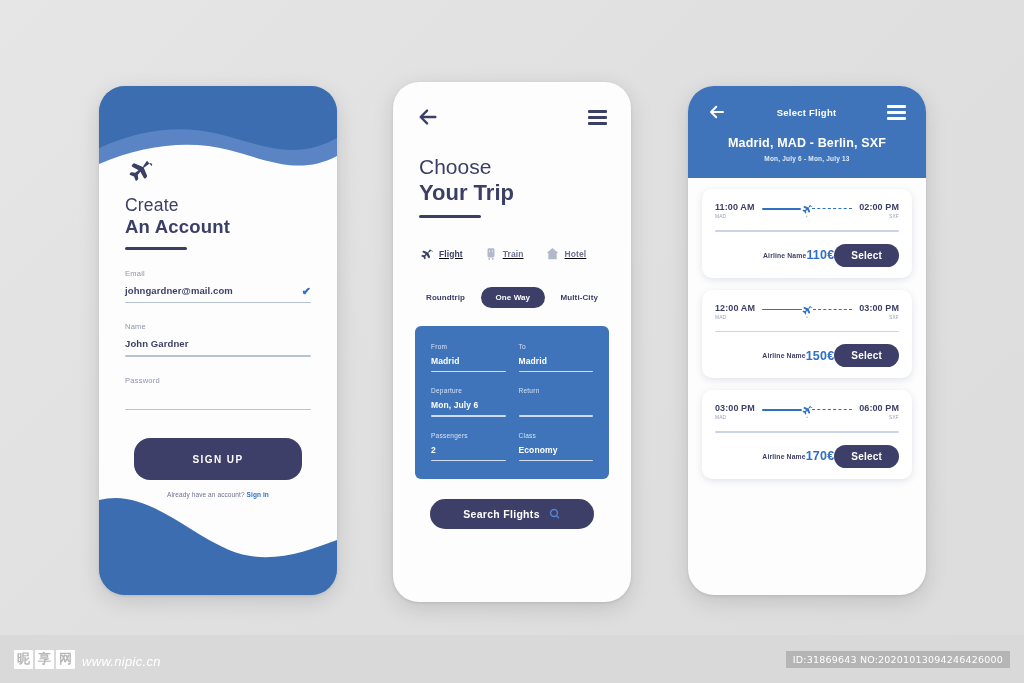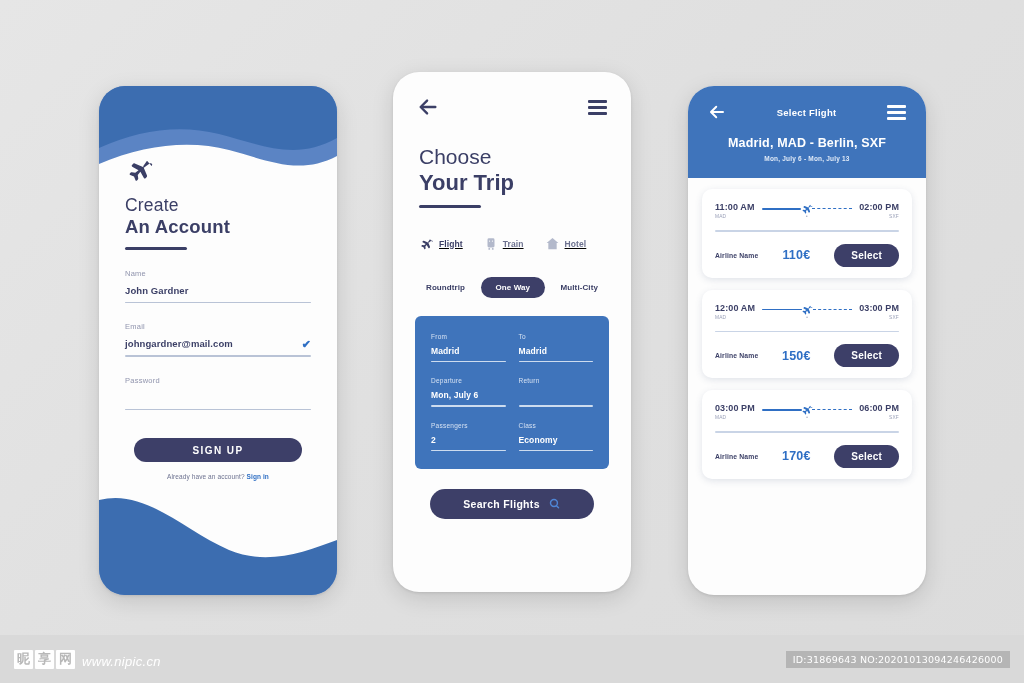--- a/index.html
+++ b/index.html
@@ -17,21 +17,21 @@
 
   
   .phone {
     position: absolute;
     background: #fdfdfd;
     border-radius: 26px;
     overflow: hidden;
     box-shadow: 0 6px 22px rgba(0,0,0,0.13), 0 1px 3px rgba(0,0,0,0.10);
   }
   #phone1 { left: 99px;  top: 86px;  width: 238px; height: 509px; }
-  #phone2 { left: 393px; top: 72px;  width: 238px; height: 520px; }
+  #phone2 { left: 393px; top: 82px;  width: 238px; height: 520px; }
   #phone3 { left: 688px; top: 86px;  width: 238px; height: 509px; }
 
   
   .wave-top, .wave-bot { position: absolute; left: 0; width: 100%; }
   .wave-top { top: 0; height: 115px; }
   .wave-bot { bottom: 0; height: 115px; }
   .wave-top svg, .wave-bot svg { display: block; width: 100%; height: 100%; }
 
   .s1-body { position: relative; z-index: 3; padding: 68px 26px 0 26px; }
   .plane-logo { width: 30px; height: 30px; color: #3b3f66; }
@@ -57,21 +57,21 @@
   .field-row { display: flex; align-items: flex-end; justify-content: space-between; }
   .field-value {
     font-size: 9.5px; color: #3b3f66; font-weight: 600; letter-spacing: .1px;
   }
   .field-value.empty { min-height: 11px; }
   .check { color: #2f6fc4; font-size: 11px; font-weight: 700; line-height: 10px; }
   .field-line { height: 1.4px; background: #b9c3d6; margin-top: 6px; border-radius: 1px; }
 
   .signup-btn {
     margin: 28px auto 0 auto;
-    width: 168px; height: 24px;
+    width: 168px; height: 42px;
     background: #3d3f68;
     border-radius: 16px;
     display: flex; align-items: center; justify-content: center;
     color: #ffffff; font-size: 10px; font-weight: 700; letter-spacing: 1.4px;
     border: none; cursor: pointer;
   }
   .signin-hint {
     margin-top: 11px; text-align: center;
     font-size: 6.5px; color: #6d7290; letter-spacing: .1px;
   }
@@ -169,21 +169,21 @@
   }
   .fpath .pl {
     position: absolute; left: 50%; top: 0; transform: translateX(-50%);
     color: #2f6fc4; line-height: 0;
   }
   .fpath .stops {
     position: absolute; left: 50%; top: 12px; transform: translateX(-50%);
     font-size: 4.5px; color: #9aa0b8;
   }
   .fdivider { height: 1.6px; background: #c9d4e6; border-radius: 1px; margin: 11px 0 0 0; }
-  .frow2 { display: flex; align-items: center; justify-content: space-between; margin-top: 12px; }
+  .frow2 { display: flex; align-items: center; justify-content: flex-end; margin-top: 12px; }
   .fairline { font-size: 6.8px; font-weight: 700; color: #3b3f66; letter-spacing: .15px; }
   .fprice { font-size: 12.5px; font-weight: 700; color: #2f6fc4; letter-spacing: .2px; }
   .fselect {
     background: #3d3f68; color: #ffffff; border: none; cursor: pointer;
     border-radius: 13px; padding: 6px 17px;
     font-size: 10px; font-weight: 700; letter-spacing: .2px;
   }
 
   
   .wm {
@@ -238,32 +238,32 @@
         </svg>
       </div>
 
       <div class="s1-title">
         <span>Create</span>
         <b>An Account</b>
       </div>
       <div class="title-rule"></div>
 
       <div class="field">
-        <div class="field-label">Name</div>
-        <div class="field-row">
-          <div class="field-value">John Gardner</div>
-        </div>
-        <div class="field-line"></div>
-      </div>
-
-      <div class="field">
         <div class="field-label">Email</div>
         <div class="field-row">
           <div class="field-value">johngardner@mail.com</div>
           <div class="check">✔</div>
+        </div>
+        <div class="field-line"></div>
+      </div>
+
+      <div class="field">
+        <div class="field-label">Name</div>
+        <div class="field-row">
+          <div class="field-value">John Gardner</div>
         </div>
         <div class="field-line"></div>
       </div>
 
       <div class="field">
         <div class="field-label">Password</div>
         <div class="field-row">
           <div class="field-value empty"></div>
         </div>
         <div class="field-line"></div>

